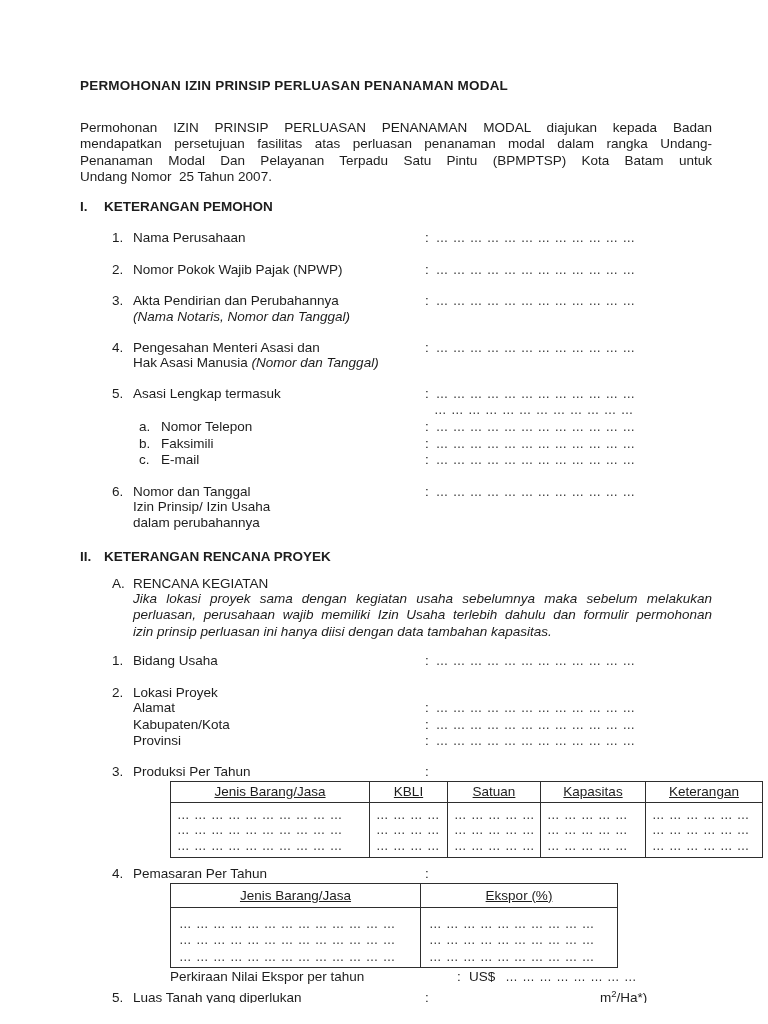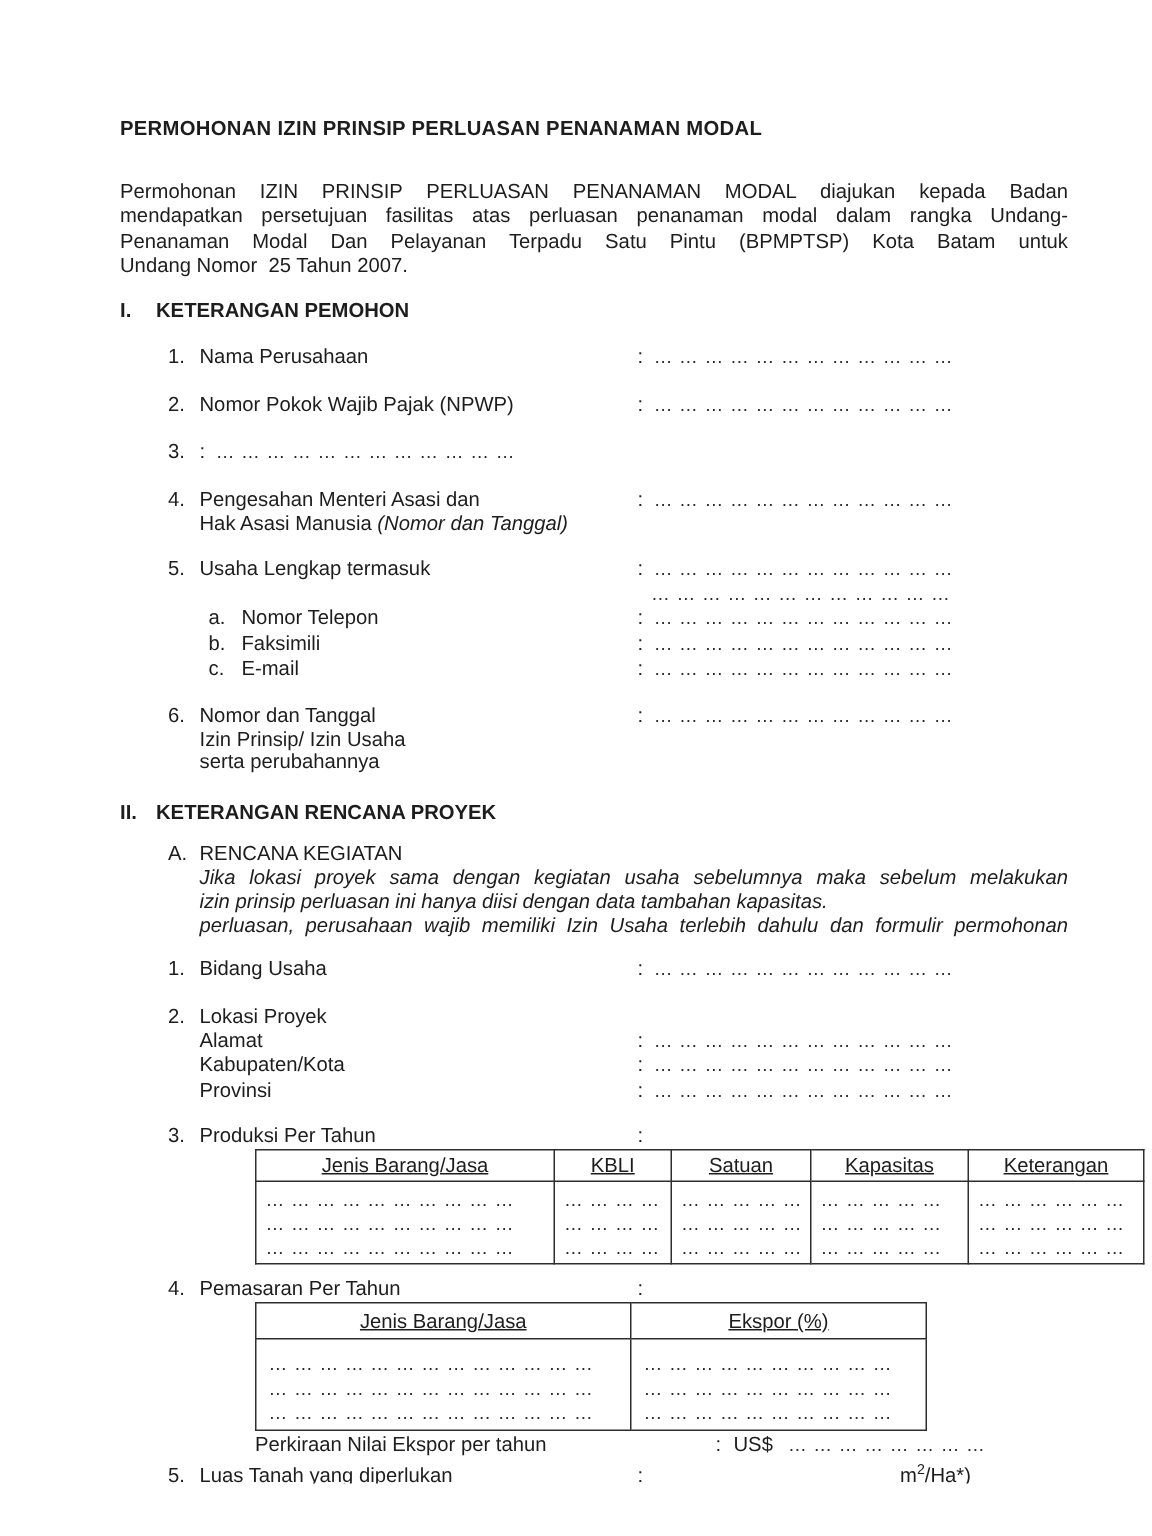--- a/index.html
+++ b/index.html
@@ -50,21 +50,21 @@
   table.frm td, table.frm th {
     border:1.5px solid #2e2e2e; font-weight:normal; font-size:13.5px;
     padding:0; vertical-align:top; overflow:hidden;
   }
   table.frm th { text-align:center; height:20px; line-height:20px;text-decoration:underline; }
   table.frm td { padding:5px 5px 2px 6px; }
   .cell-line { line-height:15.8px; white-space:nowrap; overflow:hidden; }
   .t1 { width:592px; margin-top:1px; margin-bottom:8px; }
   .t2 { width:447px; margin-top:1px; }
 
-  .ekspor-row { display:flex; margin-left:58px; margin-top:1px; line-height:15.8px;gap:20px; }
+  .ekspor-row { display:flex; margin-left:58px; margin-top:1px; line-height:15.8px; }
   .ekspor-row .lbl { width:287px; flex:0 0 287px; }
   .ekspor-row .colon { display:inline-block; width:7px; }
   .ekspor-row .cur { margin:0 10px 0 5px; }
 
   .clip { height:13px; overflow:hidden; margin-top:4px; }
   .unit { display:inline-block; margin-left:168px;text-align:right; }
   sup { font-size:9.5px; line-height:0; }
 </style>
 </head>
 <body>
@@ -100,39 +100,43 @@
         <div class="irow">
           <span class="no">2.</span>
           <span class="lbl">Nomor Pokok Wajib Pajak (NPWP)</span>
           <span class="val"><span class="colon">:</span> <span class="dots">… … … … … … … … … … … …</span></span>
         </div>
       </div>
 
       <div class="item">
         <div class="irow">
           <span class="no">3.</span>
+          <span class="lbl">
+            <span>Akta Pendirian dan Perubahannya</span><br>
+            <span class="it">(Nama Notaris, Nomor dan Tanggal)</span>
+          </span>
           <span class="val"><span class="colon">:</span> <span class="dots">… … … … … … … … … … … …</span></span>
         </div>
       </div>
 
       <div class="item">
         <div class="irow">
           <span class="no">4.</span>
           <span class="lbl">
             <span>Pengesahan Menteri Asasi dan</span><br>
             <span>Hak Asasi Manusia </span><span class="it">(Nomor dan Tanggal)</span>
           </span>
           <span class="val"><span class="colon">:</span> <span class="dots">… … … … … … … … … … … …</span></span>
         </div>
       </div>
 
       <div class="item">
         <div class="irow">
           <span class="no">5.</span>
-          <span class="lbl">Usaha Lengkap termasuk</span>
+          <span class="lbl">Asasi Lengkap termasuk</span>
           <span class="val"><span class="colon">:</span> <span class="dots">… … … … … … … … … … … …</span></span>
         </div>
         <div class="irow">
           <span></span>
             <span></span>
           <span class="val"><span class="indent"></span><span class="dots">… … … … … … … … … … … …</span></span>
         </div>
         <div class="irow">
           <span></span>
           <span class="lbl sub">
@@ -158,41 +162,41 @@
           <span class="val"><span class="colon">:</span> <span class="dots">… … … … … … … … … … … …</span></span>
         </div>
       </div>
 
       <div class="item" style="margin-bottom:18px;">
         <div class="irow">
           <span class="no">6.</span>
           <span class="lbl">
             <span>Nomor dan Tanggal</span><br>
             <span>Izin Prinsip/ Izin Usaha</span><br>
-            <span>serta perubahannya</span>
+            <span>dalam perubahannya</span>
           </span>
           <span class="val"><span class="colon">:</span> <span class="dots">… … … … … … … … … … … …</span></span>
         </div>
       </div>
 
     </div>
 
     <div class="sec-head sec2-head">
       <span class="num">II.</span>
       <span>KETERANGAN RENCANA PROYEK</span>
     </div>
 
     <div class="a-row">
       <span class="no">A.</span>
       <span>RENCANA KEGIATAN</span>
     </div>
     <div class="note it">
       <div class="jline">Jika lokasi proyek sama dengan kegiatan usaha sebelumnya maka sebelum melakukan</div>
+      <div class="jline">perluasan, perusahaan wajib memiliki Izin Usaha terlebih dahulu dan formulir permohonan</div>
       <div class="jline last">izin prinsip perluasan ini hanya diisi dengan data tambahan kapasitas.</div>
-      <div class="jline">perluasan, perusahaan wajib memiliki Izin Usaha terlebih dahulu dan formulir permohonan</div>
     </div>
 
     <div class="items">
 
       <div class="item">
         <div class="irow">
           <span class="no">1.</span>
           <span class="lbl">Bidang Usaha</span>
           <span class="val"><span class="colon">:</span> <span class="dots">… … … … … … … … … … … …</span></span>
         </div>

